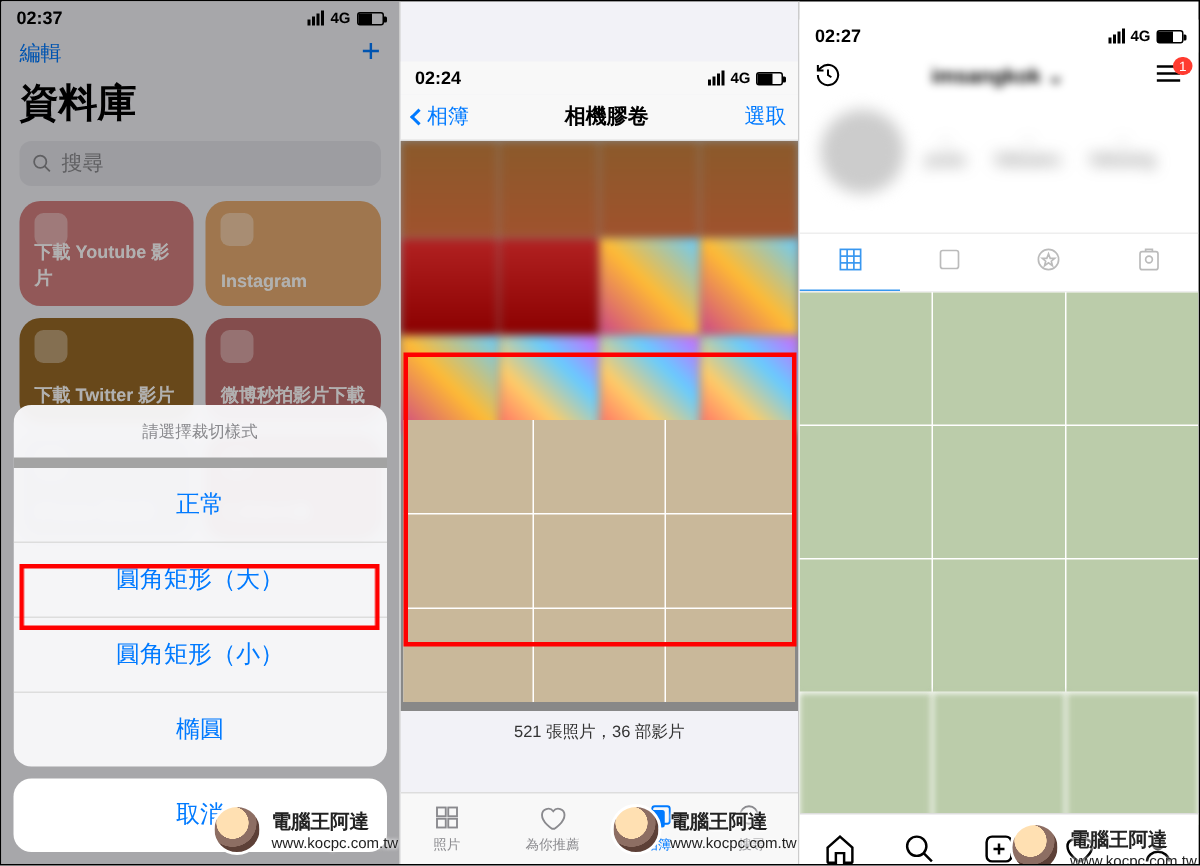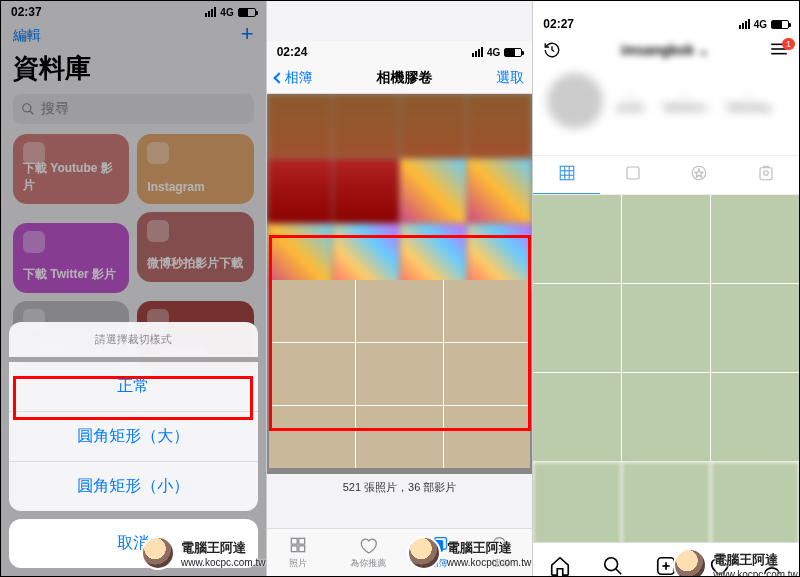--- a/index.html
+++ b/index.html
@@ -60,34 +60,34 @@
   .tiles { display:grid; grid-template-columns:1fr 1fr; gap:8px; padding:0 12px;}
   .tile {
     border-radius:14px; height:70px; padding:10px; color:#fff;
     font-size:12px; font-weight:600; position:relative;
     display:flex; flex-direction:column; justify-content:flex-end;
     filter: saturate(0.7) brightness(1.05);
   }
   .tile .ticon{ position:absolute; top:8px; left:10px; width:22px;height:22px;
     background:rgba(255,255,255,0.35); border-radius:6px;}
   .t-red{background:#e57373;} .t-orange{background:#f0a050;}
-  .t-blue{background:#d946ef;margin-top:11px;} .t-dred{background:#d06464;}
+  .t-blue{background:#a16207;} .t-dred{background:#d06464;}
   .t-gray{background:#b7b7bf;} .t-crimson{background:#c23b3b;}
 
   .s1-dim { position:absolute; inset:0; background:rgba(0,0,0,0.25);}
   .sheet {
     position:absolute; left:8px; right:8px; bottom:8px;
   }
   .sheet-group {
     background:rgba(248,248,250,0.96); border-radius:12px; overflow:hidden;
     backdrop-filter: blur(4px);
   }
   .sheet-title{
     text-align:center; color:#8a8a8e; font-size:11px; padding:10px 0;
-    border-bottom:5px solid #a3a3a3;
+    border-bottom:7px solid #a3a3a3;
   }
   .sheet-item{
     text-align:center; color:#007aff; font-size:16px; padding:14px 0;
     border-bottom:1px solid #ddd;
   }
   .sheet-item:last-child{border-bottom:none;}
   .sheet-cancel{
     margin-top:8px; background:#fff; border-radius:12px;
     text-align:center; color:#007aff; font-size:16px; font-weight:400;
     padding:14px 0;
@@ -269,20 +269,21 @@
 
     <div class="s1-dim"></div>
 
     <div class="sheet">
       <div class="sheet-group">
         <div class="sheet-title">請選擇裁切樣式</div>
         <div id="sheet-items">
             <div class="sheet-item">正常</div>
             <div class="sheet-item">圓角矩形（大）</div>
             <div class="sheet-item">圓角矩形（小）</div>
+            <div class="sheet-item">橢圓</div>
           </div>
       </div>
       <div class="sheet-cancel">取消</div>
     </div>
 
     <div class="red-box" style="left:12px;top:375px;width:240px;height:44px;"></div>
 
     <div class="wm">
       <div class="ava"></div>
       <div>

